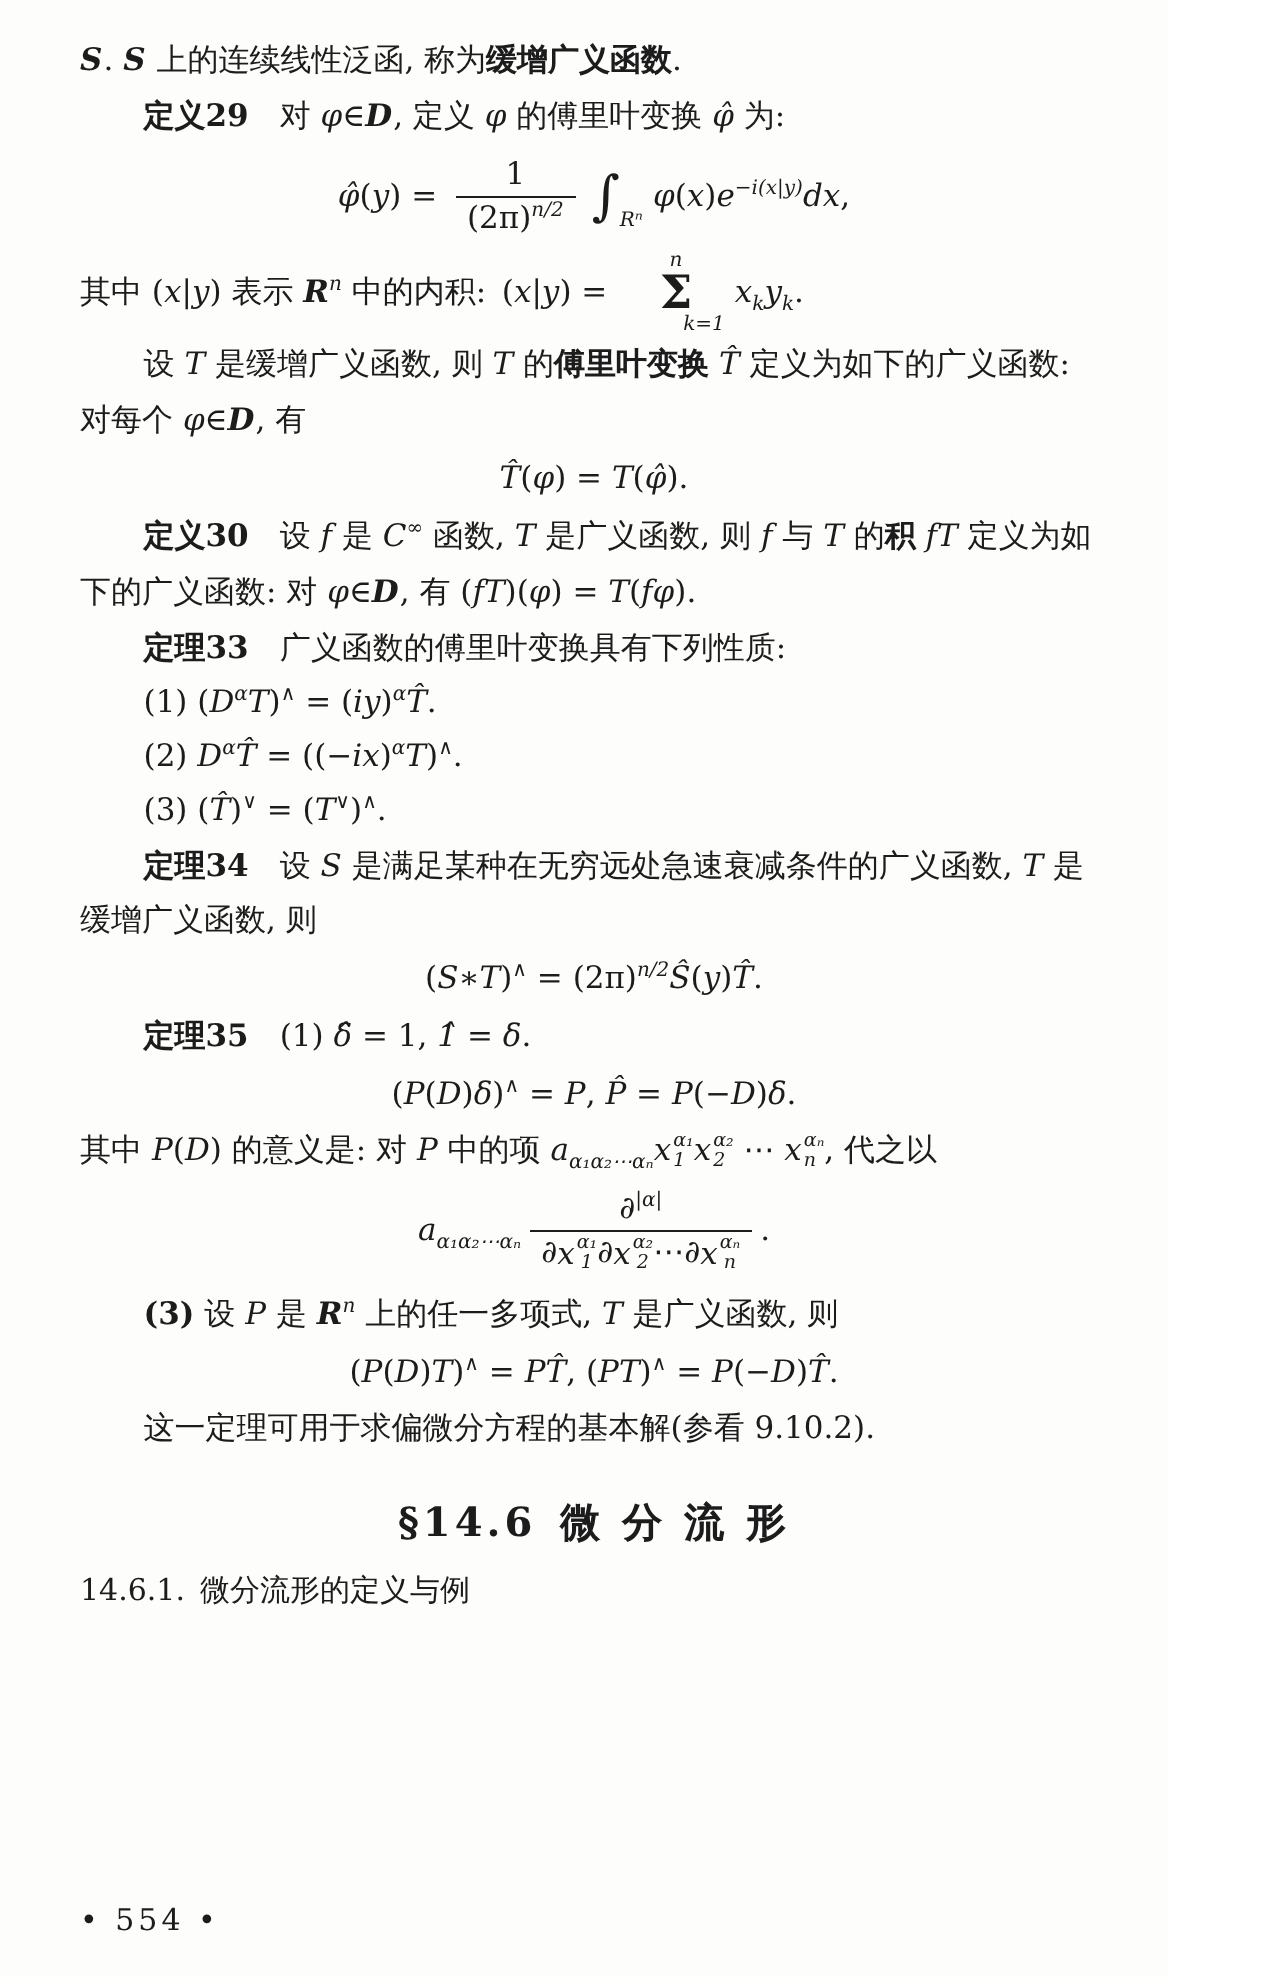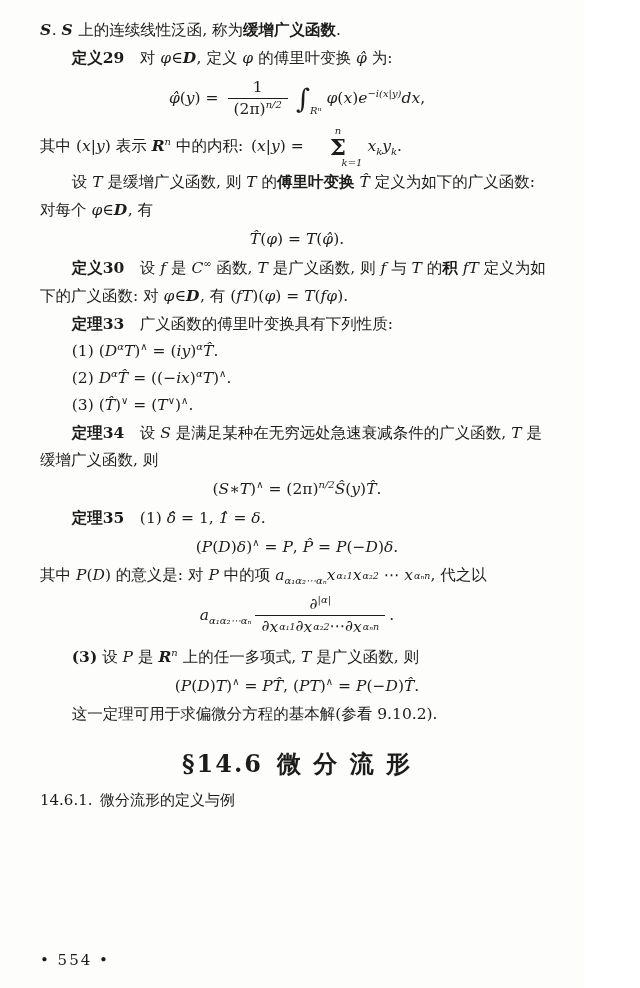--- a/index.html
+++ b/index.html
@@ -28,23 +28,23 @@
   .num{display:block;padding:0 6px 1px;border-bottom:1.3px solid #1c1c1c;}
   .den{display:block;padding:1px 6px 0;}
   .sum{display:inline-flex;flex-direction:column;align-items:center;vertical-align:middle;margin:0 5px;line-height:1;}
   .sum-top{font-size:10px;font-style:italic;}
   .sum-sign{font-size:23px;font-weight:bold;line-height:.95;}
   .sum-bot{font-size:10px;font-style:italic;padding-left:28px;}
   .intg{display:inline-flex;align-items:flex-end;vertical-align:middle;margin:0 2px 0 4px;}
   .int-sign{font-size:27px;line-height:1;}
   .int-sub{font-size:10px;font-style:italic;position:relative;top:4px;margin-right:3px;}
   .xw{display:inline-flex;align-items:center;vertical-align:middle;}
-  .stack{display:inline-flex;line-height:1.05;font-size:9.5px;margin-left:1px;}
+  .stack{display:inline-flex;flex-direction:column;line-height:1.05;font-size:9.5px;margin-left:1px;}
   .st-sup,.st-sub{font-style:italic;}
-  .h1{text-align:center;font-weight:bold;font-size:24px;margin:20px 0 10px;letter-spacing:2px;line-height:1.3;}
+  .h1{text-align:center;font-weight:bold;font-size:20px;margin:20px 0 10px;letter-spacing:2px;line-height:1.3;}
   .h2{font-size:15px;font-weight:normal;margin:6px 0 6px;line-height:1.5;}
   .pagenum{position:absolute;left:40px;bottom:14px;font-size:15px;letter-spacing:2px;}
 </style>
 </head>
 <body>
 
 <div class="page">
   <div class="p"><span class="scr">S</span><span>. </span><span class="scr">S</span><span> 上的连续线性泛函, 称为</span><span class="b">缓增广义函数</span><span>.</span></div>
   <div class="p indent"><span class="b">定义29</span><span>　对 </span><span class="i">φ</span><span>∈</span><span class="scr">D</span><span>, 定义 </span><span class="i">φ</span><span> 的傅里叶变换 </span><span class="i">φ̂</span><span> 为:</span></div>
   <div class="display"><span class="i">φ̂</span><span>(</span><span class="i">y</span><span>) = </span><span class="frac"><span class="num"><span>1</span></span><span class="den"><span>(2π)</span><span class="sup">n/2</span></span></span><span class="intg">

